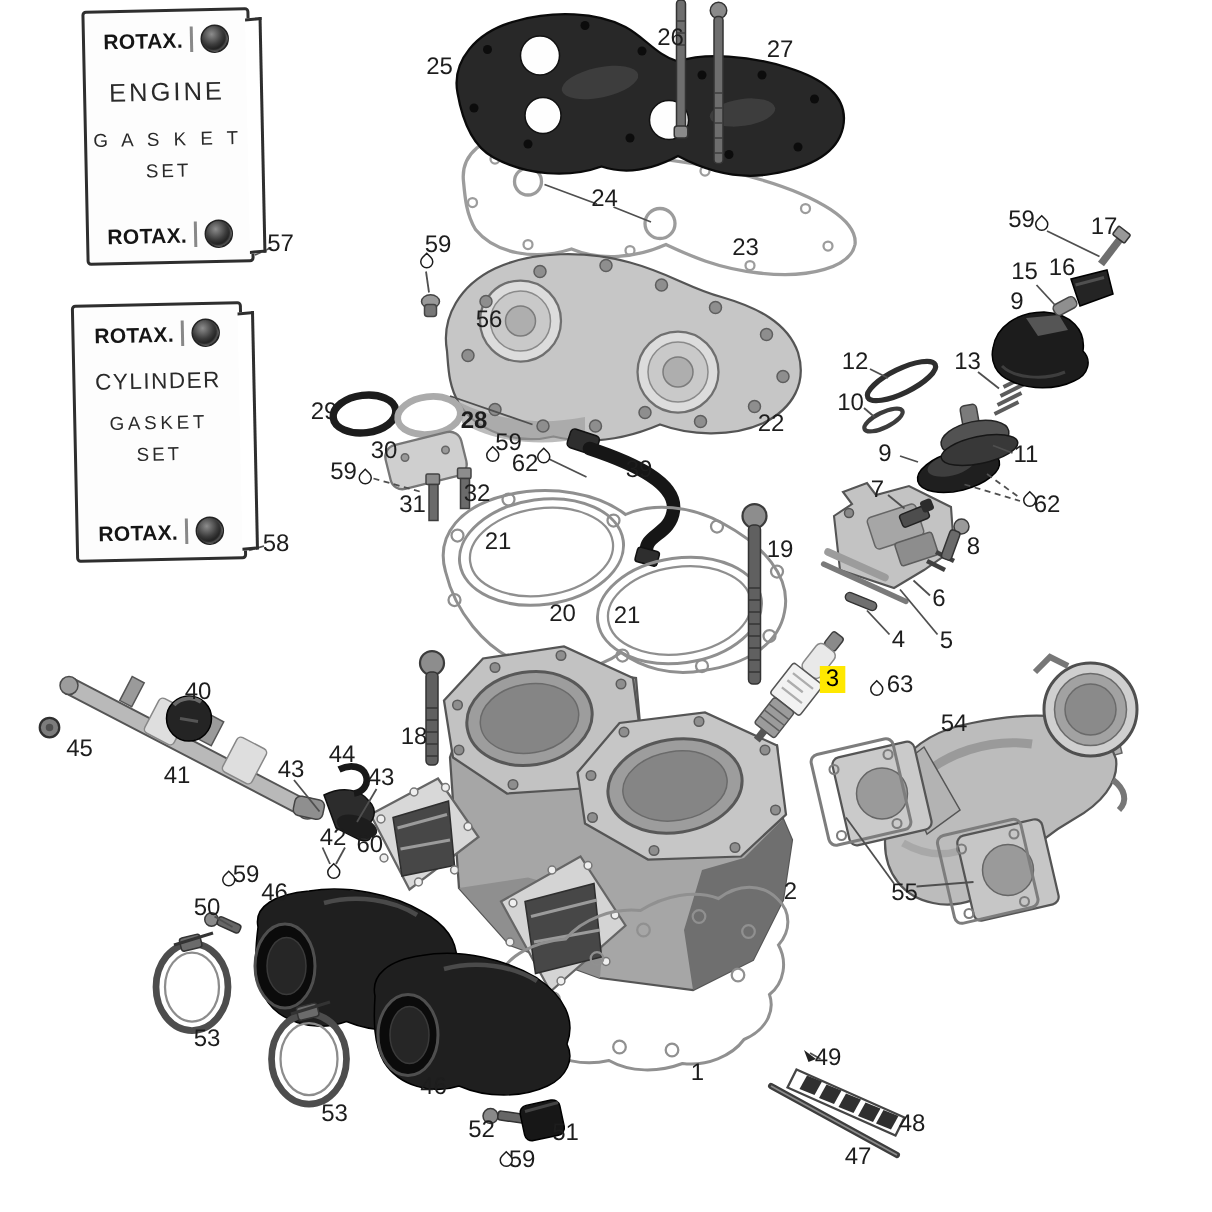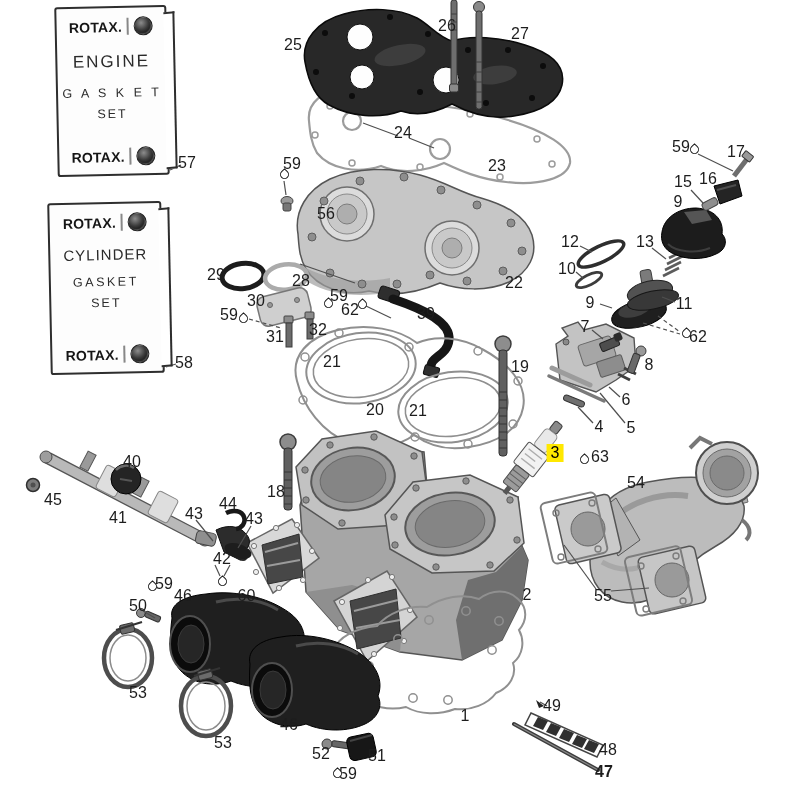--- a/index.html
+++ b/index.html
@@ -521,21 +521,21 @@
 
   <div id="callout-layer">
       <div class="callout" style="left: 293px; top: 45px;">25</div>
       <div class="callout" style="left: 447px; top: 26px;">26</div>
       <div class="callout" style="left: 520px; top: 34px;">27</div>
       <div class="callout" style="left: 403px; top: 133px;">24</div>
       <div class="callout" style="left: 497px; top: 166px;">23</div>
       <div class="callout" style="left: 292px; top: 164px;">59</div>
       <div class="callout" style="left: 278px; top: 214px; margin-left: 48px;">56</div>
       <div class="callout" style="left: 216px; top: 275px;">29</div>
-      <div class="callout" style="left: 301px; top: 281px;">28</div>
+      <div class="callout" style="left: 316px; top: 281px; font-weight: bold;">28</div>
       <div class="callout" style="left: 256px; top: 301px;">30</div>
       <div class="callout" style="left: 229px; top: 315px;">59</div>
       <div class="callout" style="left: 275px; top: 337px;">31</div>
       <div class="callout" style="left: 318px; top: 330px;">32</div>
       <div class="callout" style="left: 339px; top: 296px;">59</div>
       <div class="callout" style="left: 350px; top: 310px;">62</div>
       <div class="callout" style="left: 426px; top: 314px;">39</div>
       <div class="callout" style="left: 514px; top: 283px;">22</div>
       <div class="callout" style="left: 332px; top: 362px;">21</div>
       <div class="callout" style="left: 375px; top: 410px;">20</div>
@@ -564,33 +564,33 @@
       <div class="callout" style="left: 600px; top: 457px;">63</div>
       <div class="callout" style="left: 636px; top: 483px; text-align: center;">54</div>
       <div class="callout" style="left: 603px; top: 596px;">55</div>
       <div class="callout" style="left: 132px; top: 462px;">40</div>
       <div class="callout" style="left: 53px; top: 500px;">45</div>
       <div class="callout" style="left: 118px; top: 518px;">41</div>
       <div class="callout" style="left: 228px; top: 504px; text-align: right;">44</div>
       <div class="callout" style="left: 194px; top: 514px;">43</div>
       <div class="callout" style="left: 254px; top: 519px;">43</div>
       <div class="callout" style="left: 222px; top: 559px;">42</div>
-      <div class="callout" style="left: 234px; top: 596px; padding-left: 25px;">60</div>
+      <div class="callout" style="left: 234px; top: 564px; padding-left: 25px;">60</div>
       <div class="callout" style="left: 164px; top: 584px;">59</div>
       <div class="callout" style="left: 138px; top: 606px;">50</div>
       <div class="callout" style="left: 183px; top: 596px;">46</div>
       <div class="callout" style="left: 138px; top: 693px;">53</div>
       <div class="callout" style="left: 223px; top: 743px;">53</div>
       <div class="callout" style="left: 289px; top: 725px;">46</div>
       <div class="callout" style="left: 321px; top: 754px;">52</div>
       <div class="callout" style="left: 377px; top: 756px;">51</div>
       <div class="callout" style="left: 348px; top: 774px;">59</div>
       <div class="callout" style="left: 552px; top: 706px;">49</div>
       <div class="callout" style="left: 608px; top: 750px;">48</div>
-      <div class="callout" style="left: 604px; top: 772px; font-weight: bold;">47</div>
+      <div class="callout" style="left: 572px; top: 772px;">47</div>
       <div class="callout" style="left: 187px; top: 163px; text-align: right;">57</div>
       <div class="callout" style="left: 184px; top: 363px;">58</div>
       <div class="drop" style="left: 280px; top: 170px;"></div>
       <div class="drop" style="left: 239px; top: 314px;"></div>
       <div class="drop" style="left: 324px; top: 299px;"></div>
       <div class="drop" style="left: 358px; top: 300px;"></div>
       <div class="drop" style="left: 690px; top: 145px;"></div>
       <div class="drop" style="left: 682px; top: 329px;"></div>
       <div class="drop" style="left: 580px; top: 455px;"></div>
       <div class="drop" style="left: 218px; top: 577px;"></div>

